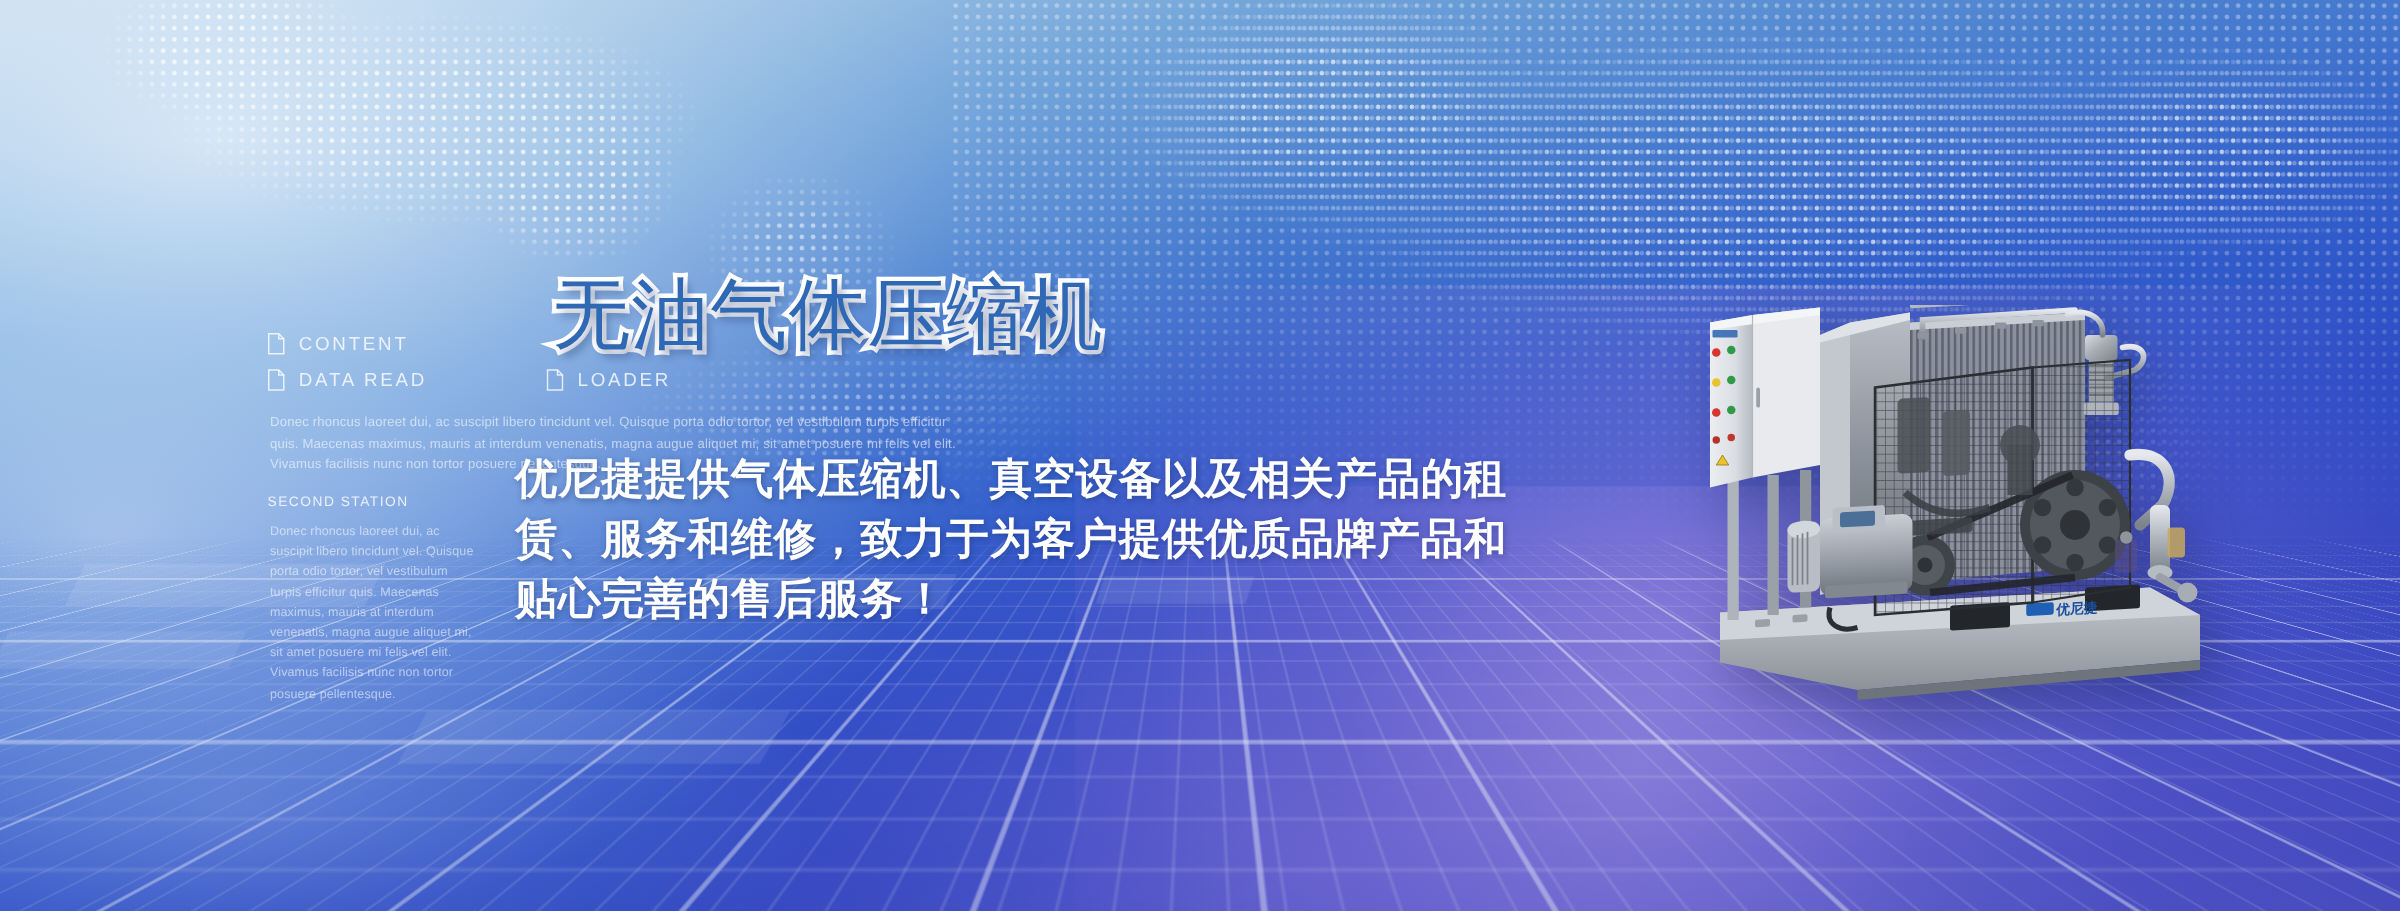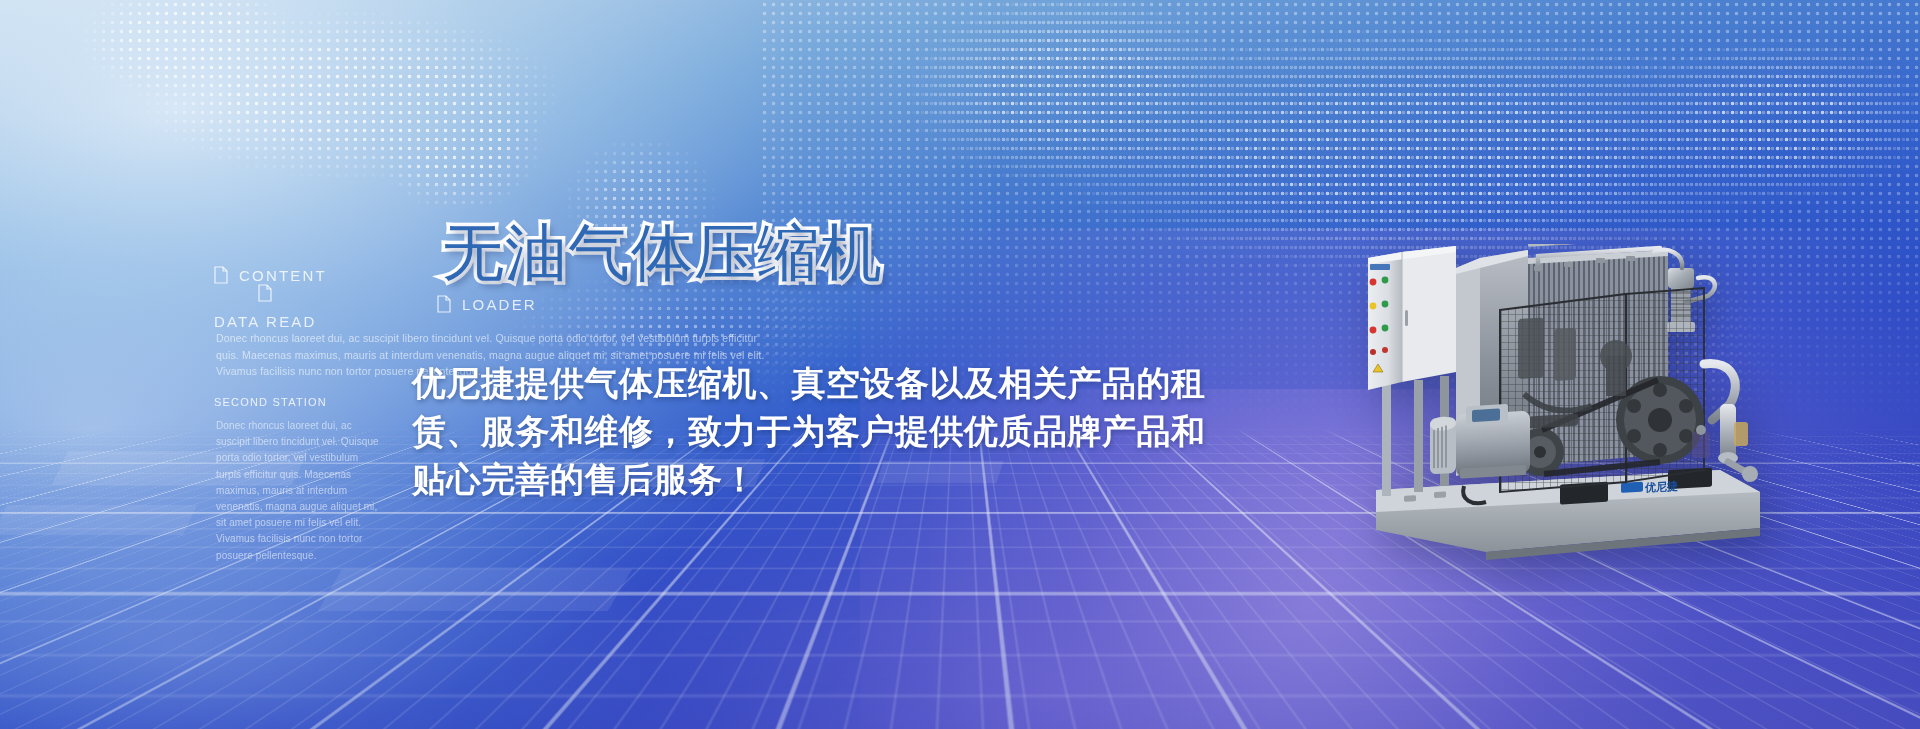--- a/index.html
+++ b/index.html
@@ -173,21 +173,21 @@
   }
   .deco-rows { position:relative; height:62px;text-align:right; }
   .deco-item {
     position:absolute;
     display:flex; align-items:center; gap:11px;
     font-size:15px;
     letter-spacing:2.2px;
     color:rgba(255,255,255,0.80);
   }
   .deco-item.r1 { left:0; top:0; }
-  .deco-item.r2 { left:0; top:18px;flex-direction:column; }
+  .deco-item.r2 { left:0; top:29px; }
   .deco-item.r3 { left:207px; top:29px;margin-left:16px; }
 
   .doc-icon { width:14px; height:18px; display:block; flex:none; }
 
   .deco-para {
     position:absolute;
     left:216px; top:330px;
     width:560px;
     font-size:10.5px;
     line-height:1.58;

